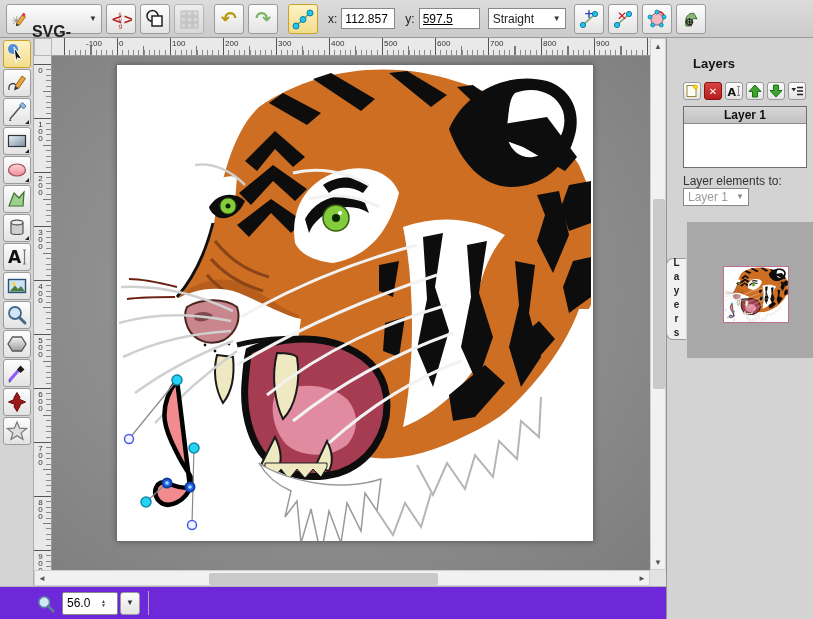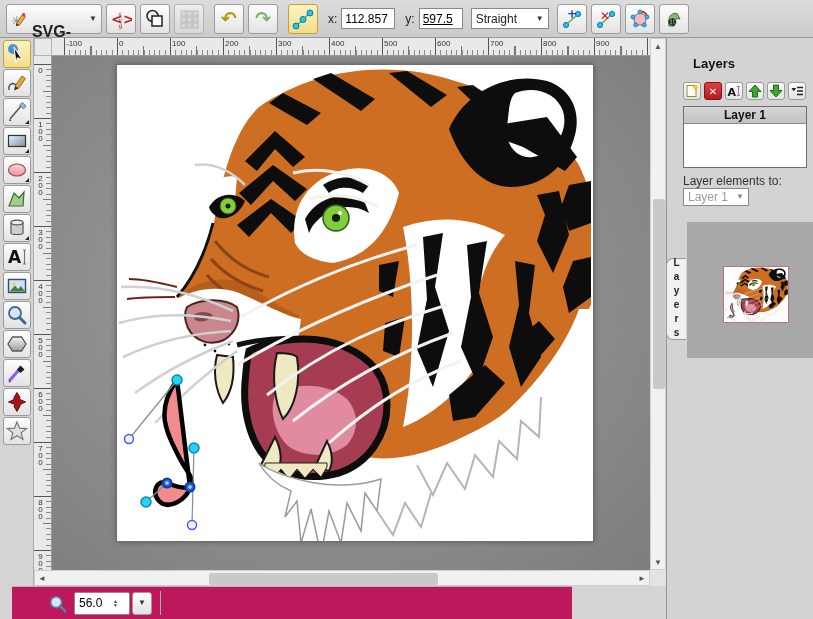--- a/index.html
+++ b/index.html
@@ -15,21 +15,21 @@
     border-radius:3px; display:flex; align-items:center; justify-content:center; cursor:pointer; }
   .tbtn { width:30px; height:30px; }
   .btn.active { background:linear-gradient(#fdf3c6,#f2dc8c); border-color:#c9a227; }
   .btn.disabled { opacity:.55; }
   #logo-btn { width:96px; height:30px; gap:4px; padding:0 4px; }
   #logo-btn .menu-label { font-size:16px; font-weight:bold; color:#222;margin-top:44px; }
   .caret { font-size:8px; color:#333; line-height:1; }
   .coord-label { font-size:12px; color:#222; margin-left:6px; }
   .coord-input { width:54px; height:21px; border:1px solid #888; background:#fff;
     font-size:12px; padding:0 3px; font-family:inherit; }
-  .coord-input.narrow { width:44px;text-decoration:underline; }
+  .coord-input.narrow { width:61px;text-decoration:underline; }
   .selectbox { height:21px; background:#fff; border:1px solid #888; display:flex;
     align-items:center; justify-content:space-between; padding:0 4px; font-size:12px; color:#222; cursor:pointer; }
   #segment-select { width:78px; margin-left:4px; }
   .glyph-undo { font-size:19px; font-weight:bold; color:#b8960c; line-height:1; }
   .glyph-redo { font-size:19px; font-weight:bold; color:#79b566; line-height:1; }
 
   
   #left-toolbar { left:0; top:38px; width:34px; height:581px; background:#d4d4d4;
     border-right:1px solid #aeaeae; }
   .tool { position:absolute; left:3px; width:28px; height:28px; }
@@ -69,21 +69,21 @@
   #v-scroll { left:650px; top:38px; width:16px; height:532px; }
   #h-scroll { left:34px; top:570px; width:616px; height:16px; }
   .sb-arrow { position:absolute; width:14px; height:14px; display:flex; align-items:center;
     justify-content:center; font-size:8px; color:#555; cursor:pointer; }
   .sb-thumb { position:absolute; background:#c9c9c9; border-radius:2px; cursor:pointer; }
   #v-thumb { left:2px; top:160px; width:12px; height:190px; }
   #h-thumb { left:174px; top:2px; width:229px; height:12px; }
   #scroll-corner { left:650px; top:570px; width:16px; height:16px; background:#e3e3e3; }
 
   
-  #bottom-bar { left:12px; top:586px; width:560px; height:33px; background:#be185d;
+  #bottom-bar { left:0; top:586px; width:666px; height:33px; background:#6d28d9;
     border-top:1px solid #b3b3b3; display:flex; align-items:center; }
   #zoom-box { width:56px; height:23px; background:#fff; border:1px solid #8a8a8a; border-radius:2px;
     display:flex; align-items:center; margin-left:62px; }
   #zoom-box input { border:0; width:36px; font-size:12px; padding:0 0 0 4px; font-family:inherit; outline:none; }
   .spin-col { display:flex; flex-direction:column; align-items:center; line-height:4px; margin-left:2px; }
   .spin-col span { font-size:5px; color:#444; }
   #zoom-caret-btn { width:20px; height:23px; margin-left:2px; }
   #bottom-divider { width:1px; height:24px; background:#aaa; margin-left:8px; }
 
   
@@ -324,21 +324,21 @@
   </div>
   <div class="tool btn" style="top:379px">
     <svg width="22" height="22" viewBox="0 0 22 22">
       <polygon points="11,2 13.6,8.2 20.5,8.6 15.2,12.9 17,19.5 11,15.8 5,19.5 6.8,12.9 1.5,8.6 8.4,8.2" fill="#dedede" stroke="#777" stroke-width="1.2"></polygon>
     </svg>
   </div>
 </div>
 
 <div id="ruler-corner" class="abs"></div>
 <div id="h-ruler">
-    <span class="hrl" style="left: 14px;">-100</span>
+    <span class="hrl" style="left: 14px; padding-left: 20px;">-100</span>
     <span class="hrl" style="left: 67px;">0</span>
     <span class="hrl" style="left: 120px;">100</span>
     <span class="hrl" style="left: 173px;">200</span>
     <span class="hrl" style="left: 226px;">300</span>
     <span class="hrl" style="left: 279px;">400</span>
     <span class="hrl" style="left: 332px;">500</span>
     <span class="hrl" style="left: 385px;">600</span>
     <span class="hrl" style="left: 438px;">700</span>
     <span class="hrl" style="left: 491px;">800</span>
     <span class="hrl" style="left: 544px;">900</span>

